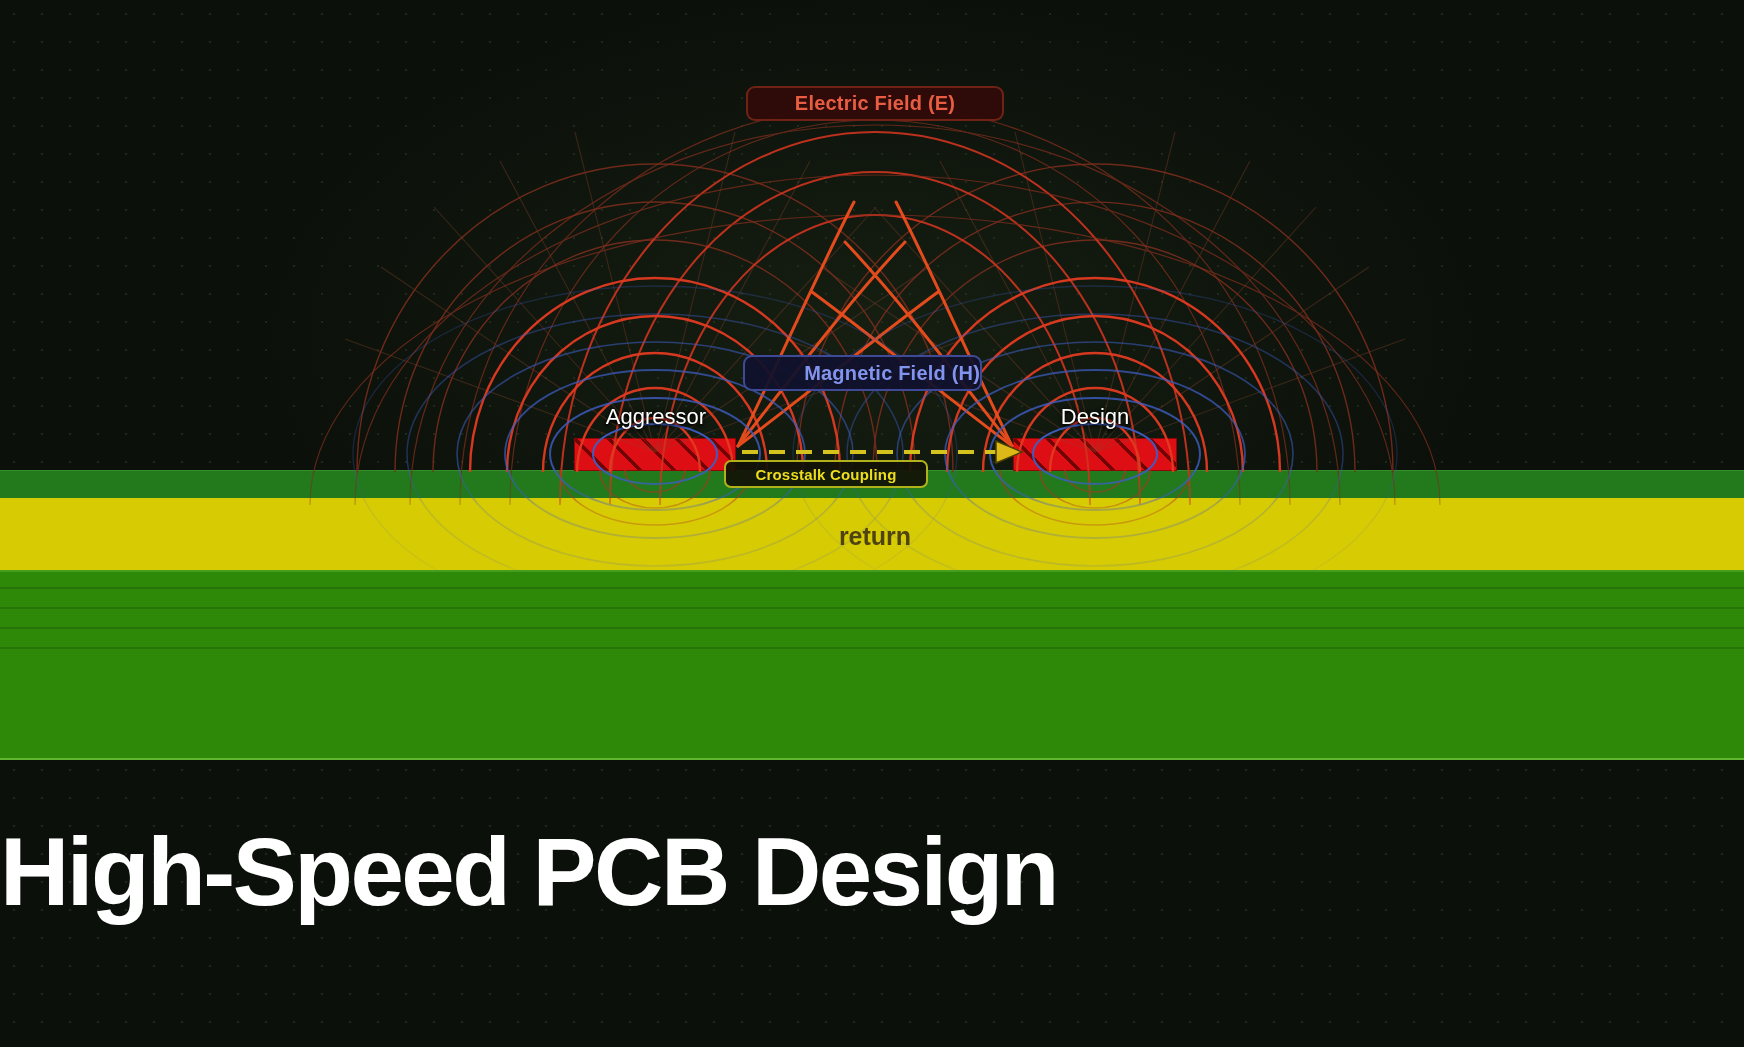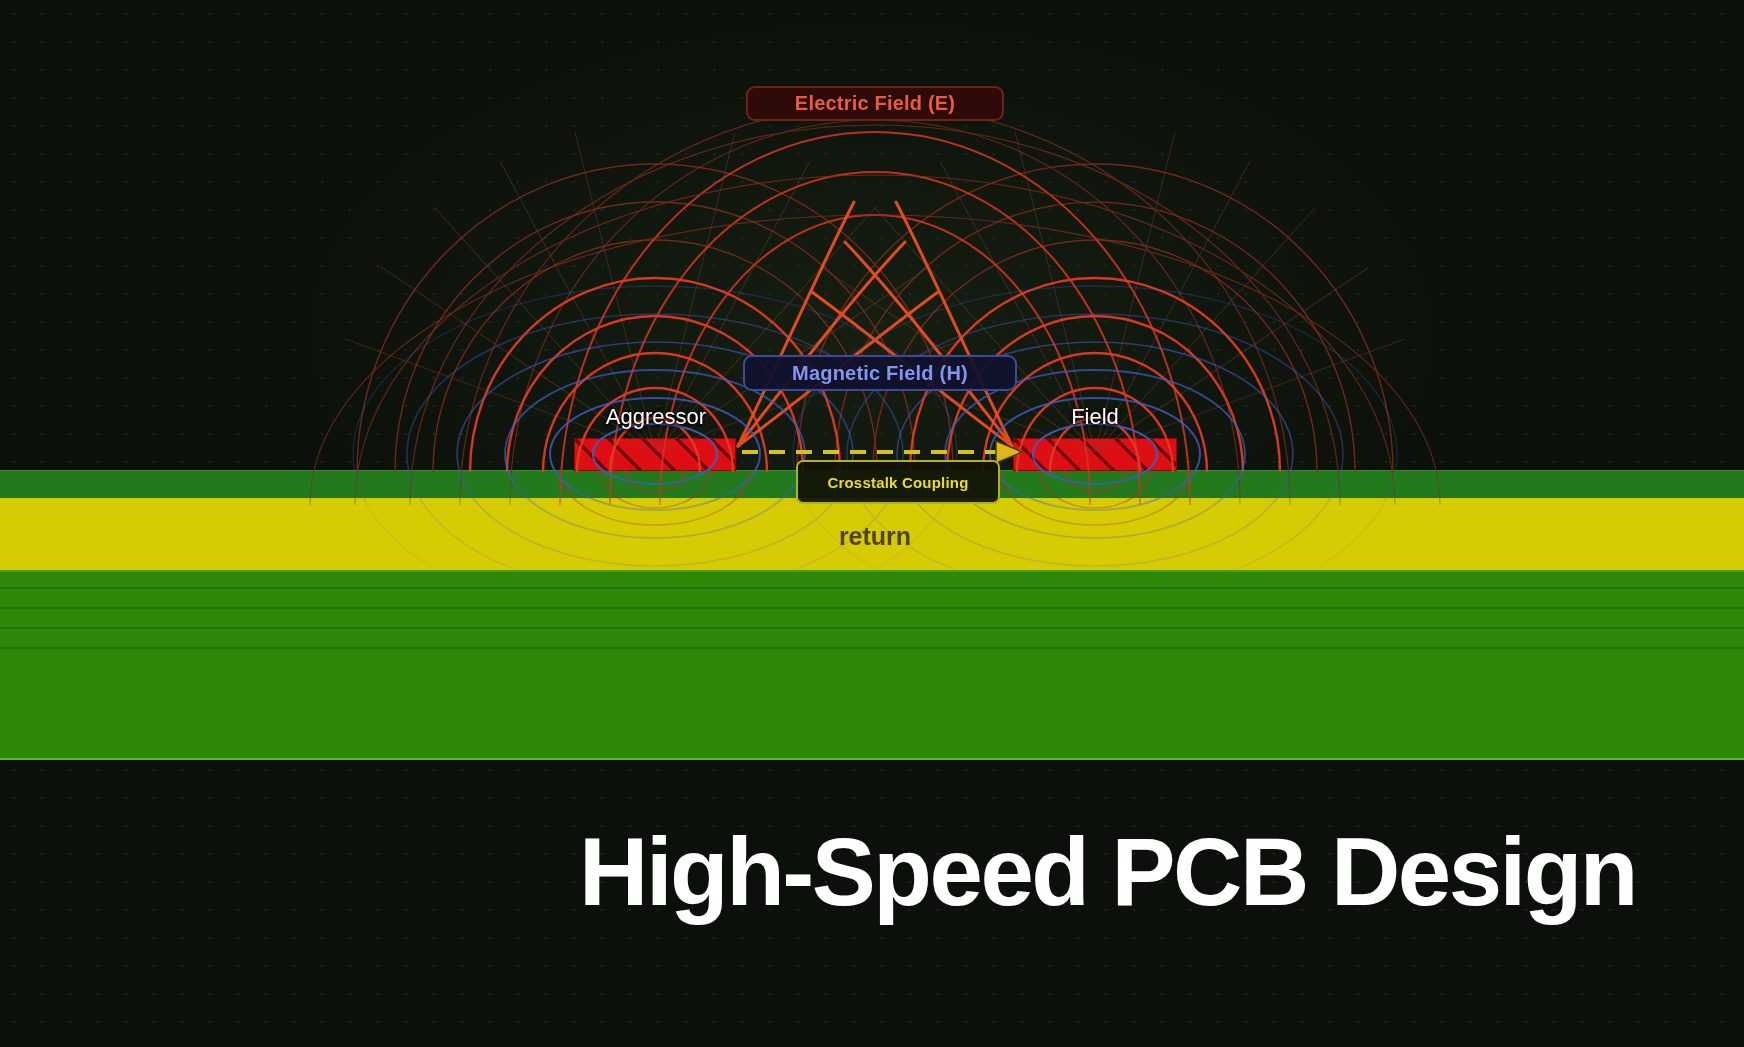--- a/index.html
+++ b/index.html
@@ -50,44 +50,44 @@
     display:flex;align-items:center;justify-content:center;
     border-radius:9px;font-weight:bold;letter-spacing:0.2px;
   }
   .tag-electric{
     left:746px;top:86px;width:258px;height:35px;
     background:rgba(48,11,9,0.95);border:2px solid #64191280;
     border:2px solid rgba(130,40,28,0.8);
     color:#e85c42;font-size:20px;
   }
   .tag-magnetic{
-    left:743px;top:355px;width:274px;height:36px;
+    left:743px;top:355px;width:239px;height:36px;
     background:rgba(15,17,44,0.93);border:2px solid rgba(70,84,170,0.85);
-    color:#8294ee;font-size:20px;
+    color:#8294ee;font-size:20px;justify-content:flex-end;
   }
   .tag-crosstalk{
-    left:796px;top:460px;width:204px;height:44px;
+    left:724px;top:460px;width:204px;height:28px;
     background:rgba(18,18,5,0.93);border:2px solid rgba(195,195,30,0.9);
     border-radius:7px;color:#eedd1d;font-size:15px;
   }
   .trace-label{
     position:absolute;top:404px;
     color:#ffffff;font-size:22px;font-weight:normal;
     text-shadow:0 0 4px #000,0 2px 3px rgba(0,0,0,0.9);
     transform:translateX(-50%);
   }
   .trace-label-aggressor{left:656px;}
   .trace-label-victim{left:1095px;}
   .return-label{
     position:absolute;left:875px;top:522px;transform:translateX(-50%);
     color:rgba(72,60,18,0.95);font-size:25px;font-weight:bold;
   }
   .main-title{
     position:absolute;left:0;top:822px;width:1636px;
-    text-align:right;color:#ffffff;
+    text-align:left;color:#ffffff;
     font-size:96px;font-weight:bold;letter-spacing:-2.5px;
     line-height:1.05;
   }
 </style>
 </head>
 <body>
 
 <div id="stage">
   <div class="vignette"></div>
 
@@ -230,18 +230,18 @@
     <span>Electric Field (E)</span>
   </div>
   <div class="tag tag-magnetic">
     <span>Magnetic Field (H)</span>
   </div>
   <div class="tag tag-crosstalk">
     <span>Crosstalk Coupling</span>
   </div>
 
   <div class="trace-label trace-label-aggressor">Aggressor</div>
-  <div class="trace-label trace-label-victim">Field</div>
+  <div class="trace-label trace-label-victim">Design</div>
 
   <div class="return-label">return</div>
 
   <div class="main-title">High-Speed PCB Design</div>
 </div>
 
 </body></html>

